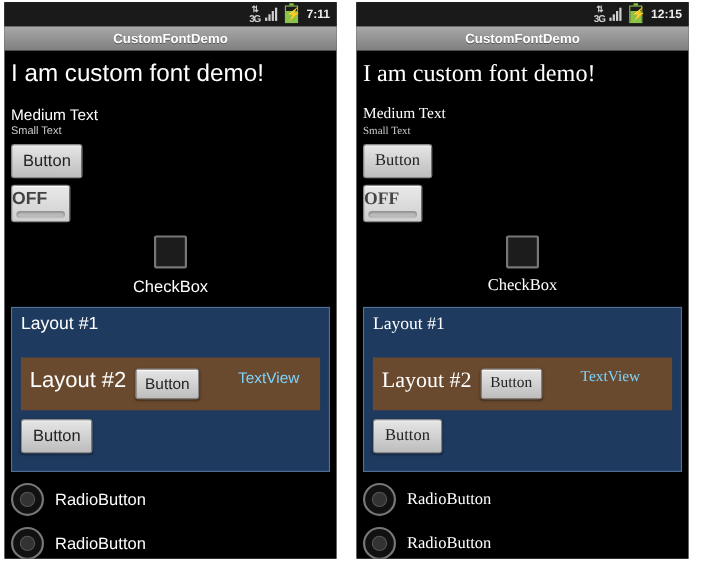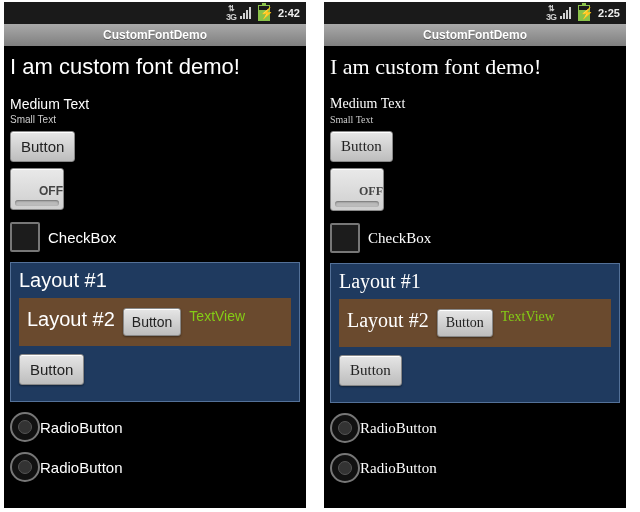--- a/index.html
+++ b/index.html
@@ -111,56 +111,56 @@
     font-size: 15px;
     box-shadow: inset 0 1px 0 #fff, 0 1px 2px rgba(0,0,0,0.4);
     margin-bottom: 6px;
   }
   .toggle {
     display:inline-block;
     width: 52px;
     background: linear-gradient(#e9e9e9,#cfcfcf);
     border:1px solid #888;
     border-radius:3px;
-    padding: 15px 0 2px 0;
-    text-align:right;
+    padding: 3px 0 2px 0;
+    text-align:left;
     color:#444;
-    font-size:12px;
+    font-size:16px;
     font-weight:bold;
     box-shadow: inset 0 1px 0 #fff;
     margin-bottom:6px;
   }
   .toggle .track {
     height:6px; margin: 2px 4px 1px; background:#bbb; border-radius:3px;
     box-shadow: inset 0 1px 2px rgba(0,0,0,0.4);
   }
 
-  .cb-row { display:flex; align-items:center; gap:8px; margin: 6px 0 10px 0;}
+  .cb-row { display:flex; align-items:center; gap:8px; margin: 6px 0 10px 0; flex-direction: column;}
   .cb {
     width:26px;height:26px;border:2px solid #777;background:#1c1c1c;border-radius:2px;
   }
   .cb-label { font-size:15px; }
 
   .layout1 {
     background:#1f3a5f;
     border:1px solid #547198;
     padding:6px 8px 10px 8px;
   }
-  .layout1-title { font-size:20px; margin-bottom:6px; }
+  .layout1-title { font-size:16px; margin-bottom:21px; }
   .layout2 {
     background:#6a4a2e;
     padding: 10px 8px;
     display:flex; align-items:flex-start; gap:8px;
     margin-bottom:8px;
   }
   .layout2-title { font-size:20px; }
   .layout2 .btn { margin-bottom:0; padding:5px 8px; font-size:14px;}
-  .tv { color:#84cc16; font-size:14px; }
-
-  .rb-row { display:flex; align-items:center; margin:10px 0 4px 0;}
+  .tv { color:#7dd3fc; font-size:14px;margin-left:27px; }
+
+  .rb-row { display:flex; align-items:center; gap:10px; margin:10px 0 4px 0;}
   .rb {
     width:26px;height:26px;border:2px solid #777;border-radius:50%;
     display:flex;align-items:center;justify-content:center;background:#111;
   }
   .rb .dot { width:12px;height:12px;border-radius:50%;background:#333;border:1px solid #555;}
   .rb-label { font-size:15px; }
 </style>
 </head>
 <body>
 
@@ -171,21 +171,21 @@
       <span class="ico-3g"><span class="arrows">⇅</span><span>3G</span></span>
       <span class="signal">
           <span></span>
           <span></span>
           <span></span>
           <span></span>
         </span>
       <span class="battery">
           <span class="bolt">⚡</span>
         </span>
-      <span class="clock">2:42</span>
+      <span class="clock">7:11</span>
     </div>
     <div class="titlebar">
       <span>CustomFontDemo</span>
     </div>
     <div class="content">
       <div class="h-large">I am custom font demo!</div>
       <div class="h-med">Medium Text</div>
       <div class="h-small">Small Text</div>
       <div><span class="btn">Button</span></div>
       <div><span class="toggle"><span>OFF</span><div class="track"></div></span></div>
@@ -222,21 +222,21 @@
       <span class="ico-3g"><span class="arrows">⇅</span><span>3G</span></span>
       <span class="signal">
           <span></span>
           <span></span>
           <span></span>
           <span></span>
         </span>
       <span class="battery">
           <span class="bolt">⚡</span>
         </span>
-      <span class="clock">2:25</span>
+      <span class="clock">12:15</span>
     </div>
     <div class="titlebar">
       <span>CustomFontDemo</span>
     </div>
     <div class="content">
       <div class="h-large">I am custom font demo!</div>
       <div class="h-med">Medium Text</div>
       <div class="h-small">Small Text</div>
       <div><span class="btn">Button</span></div>
       <div><span class="toggle"><span>OFF</span><div class="track"></div></span></div>

